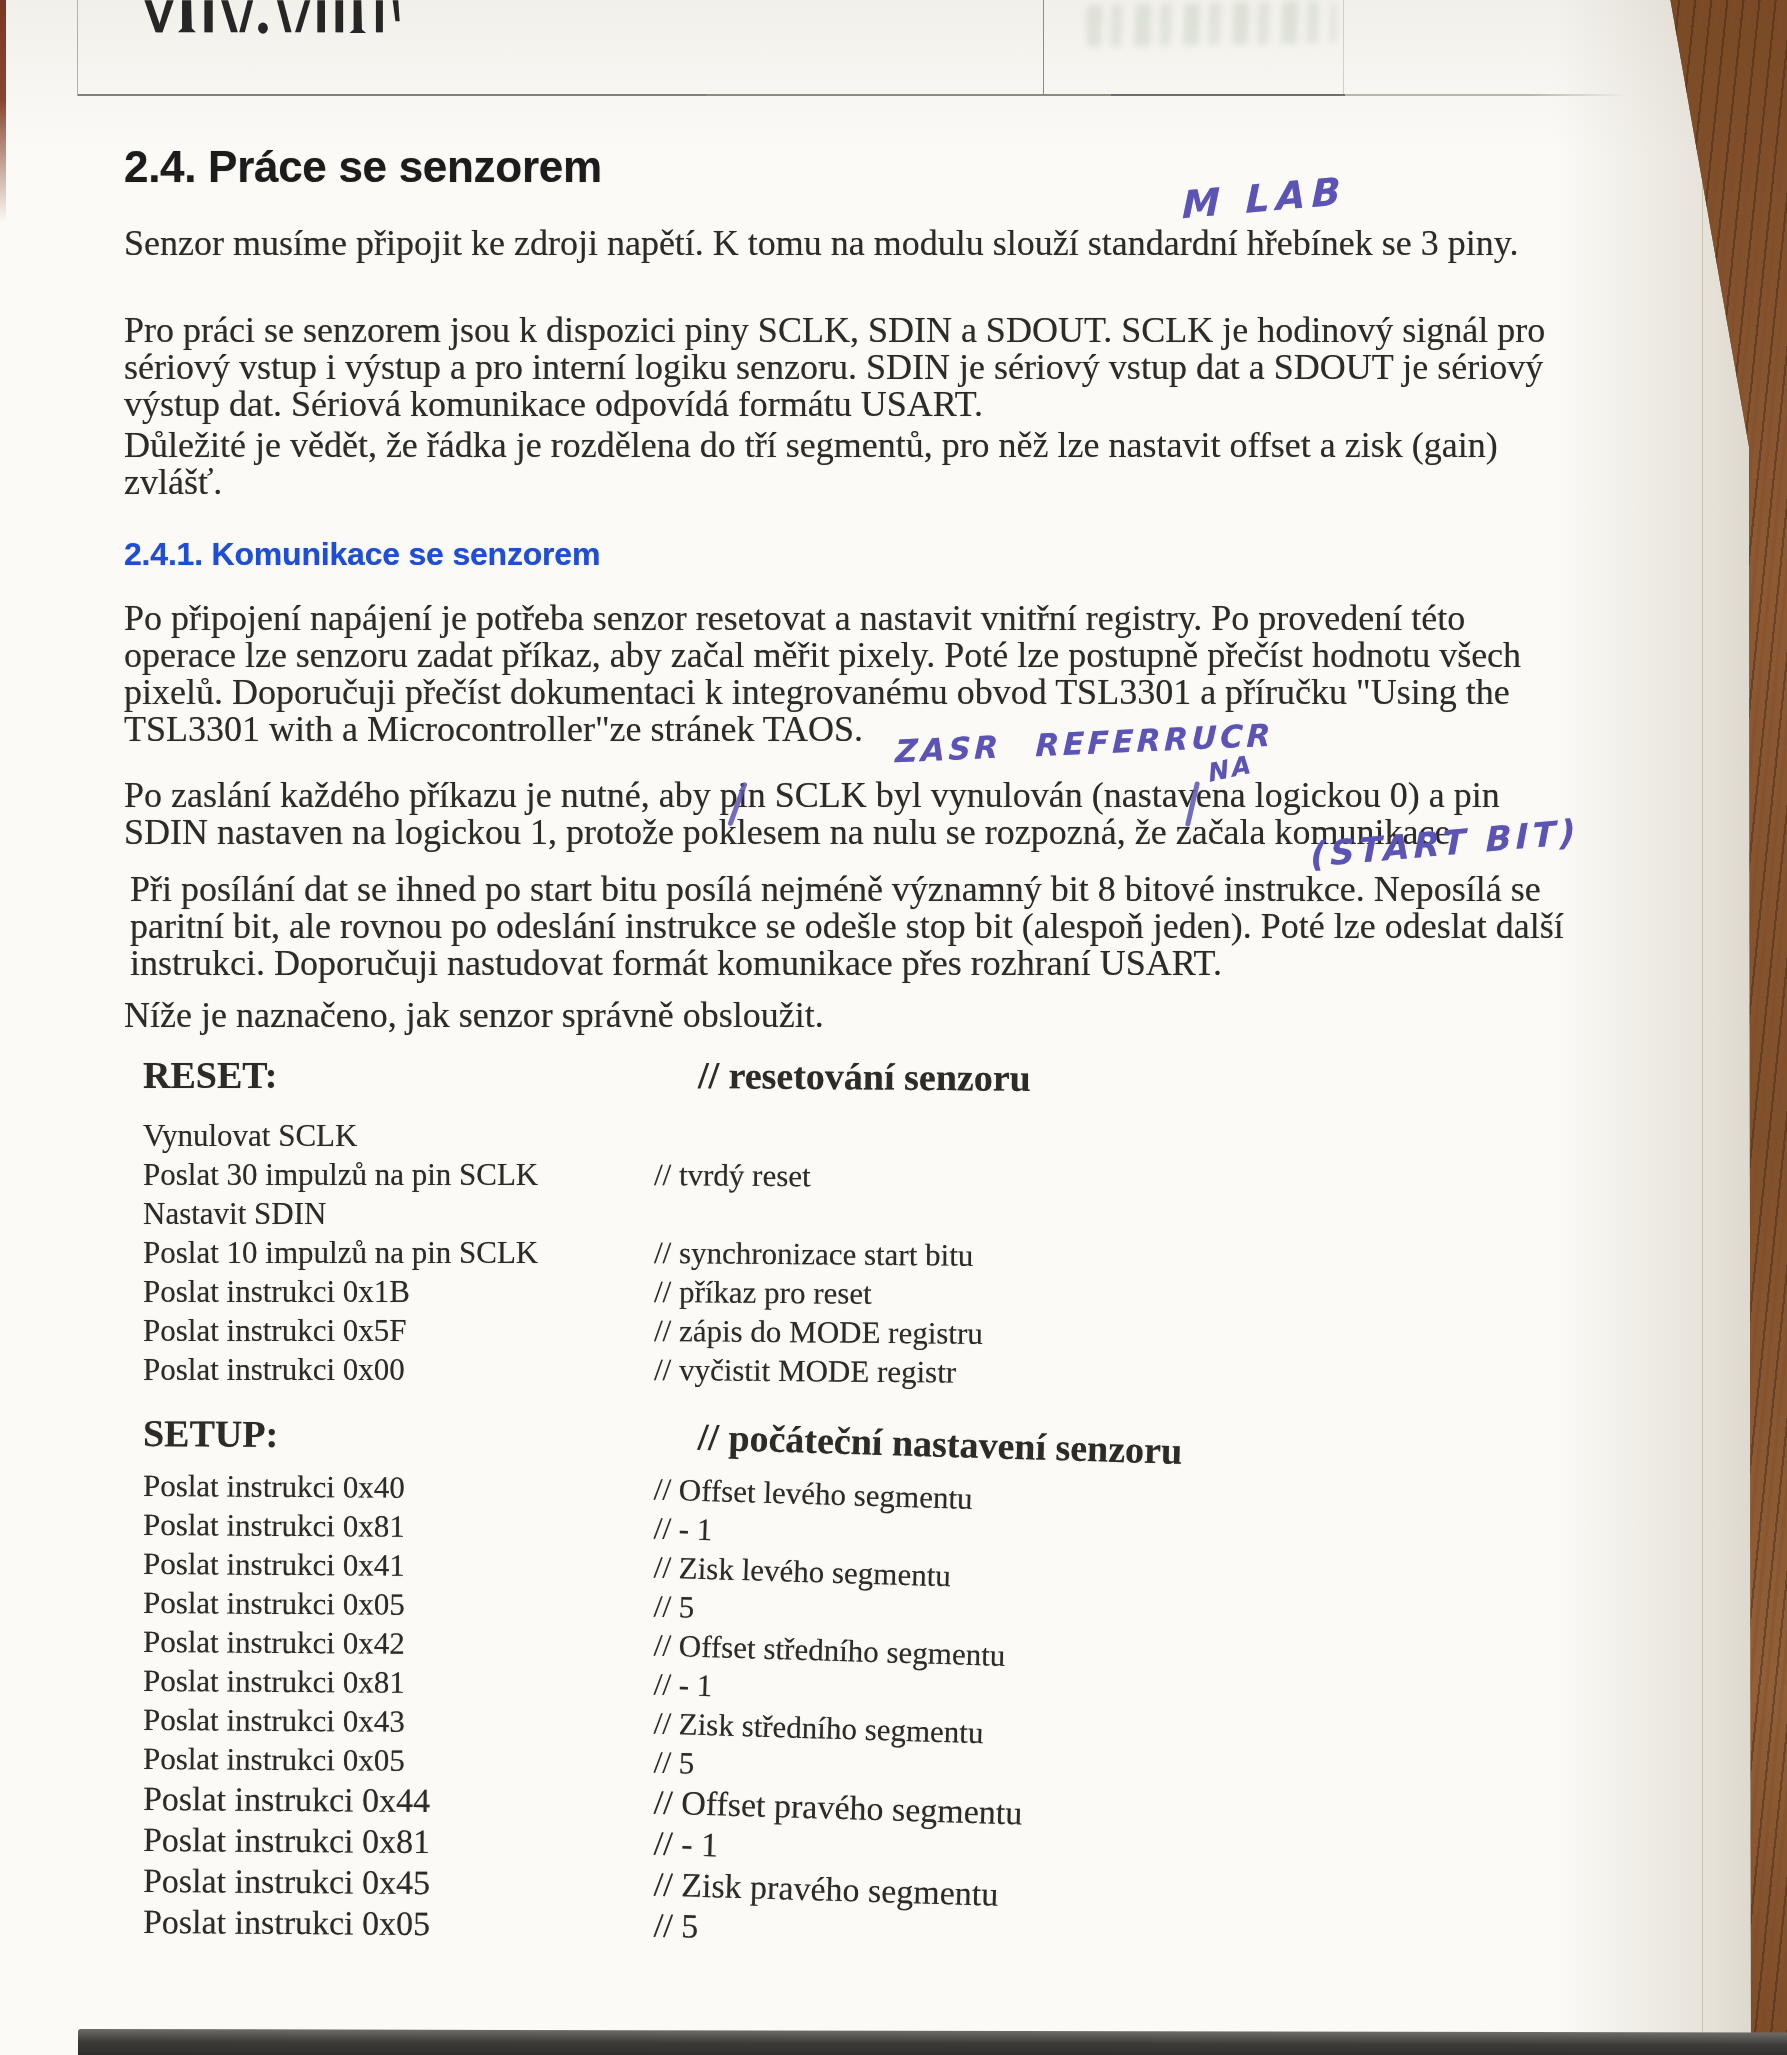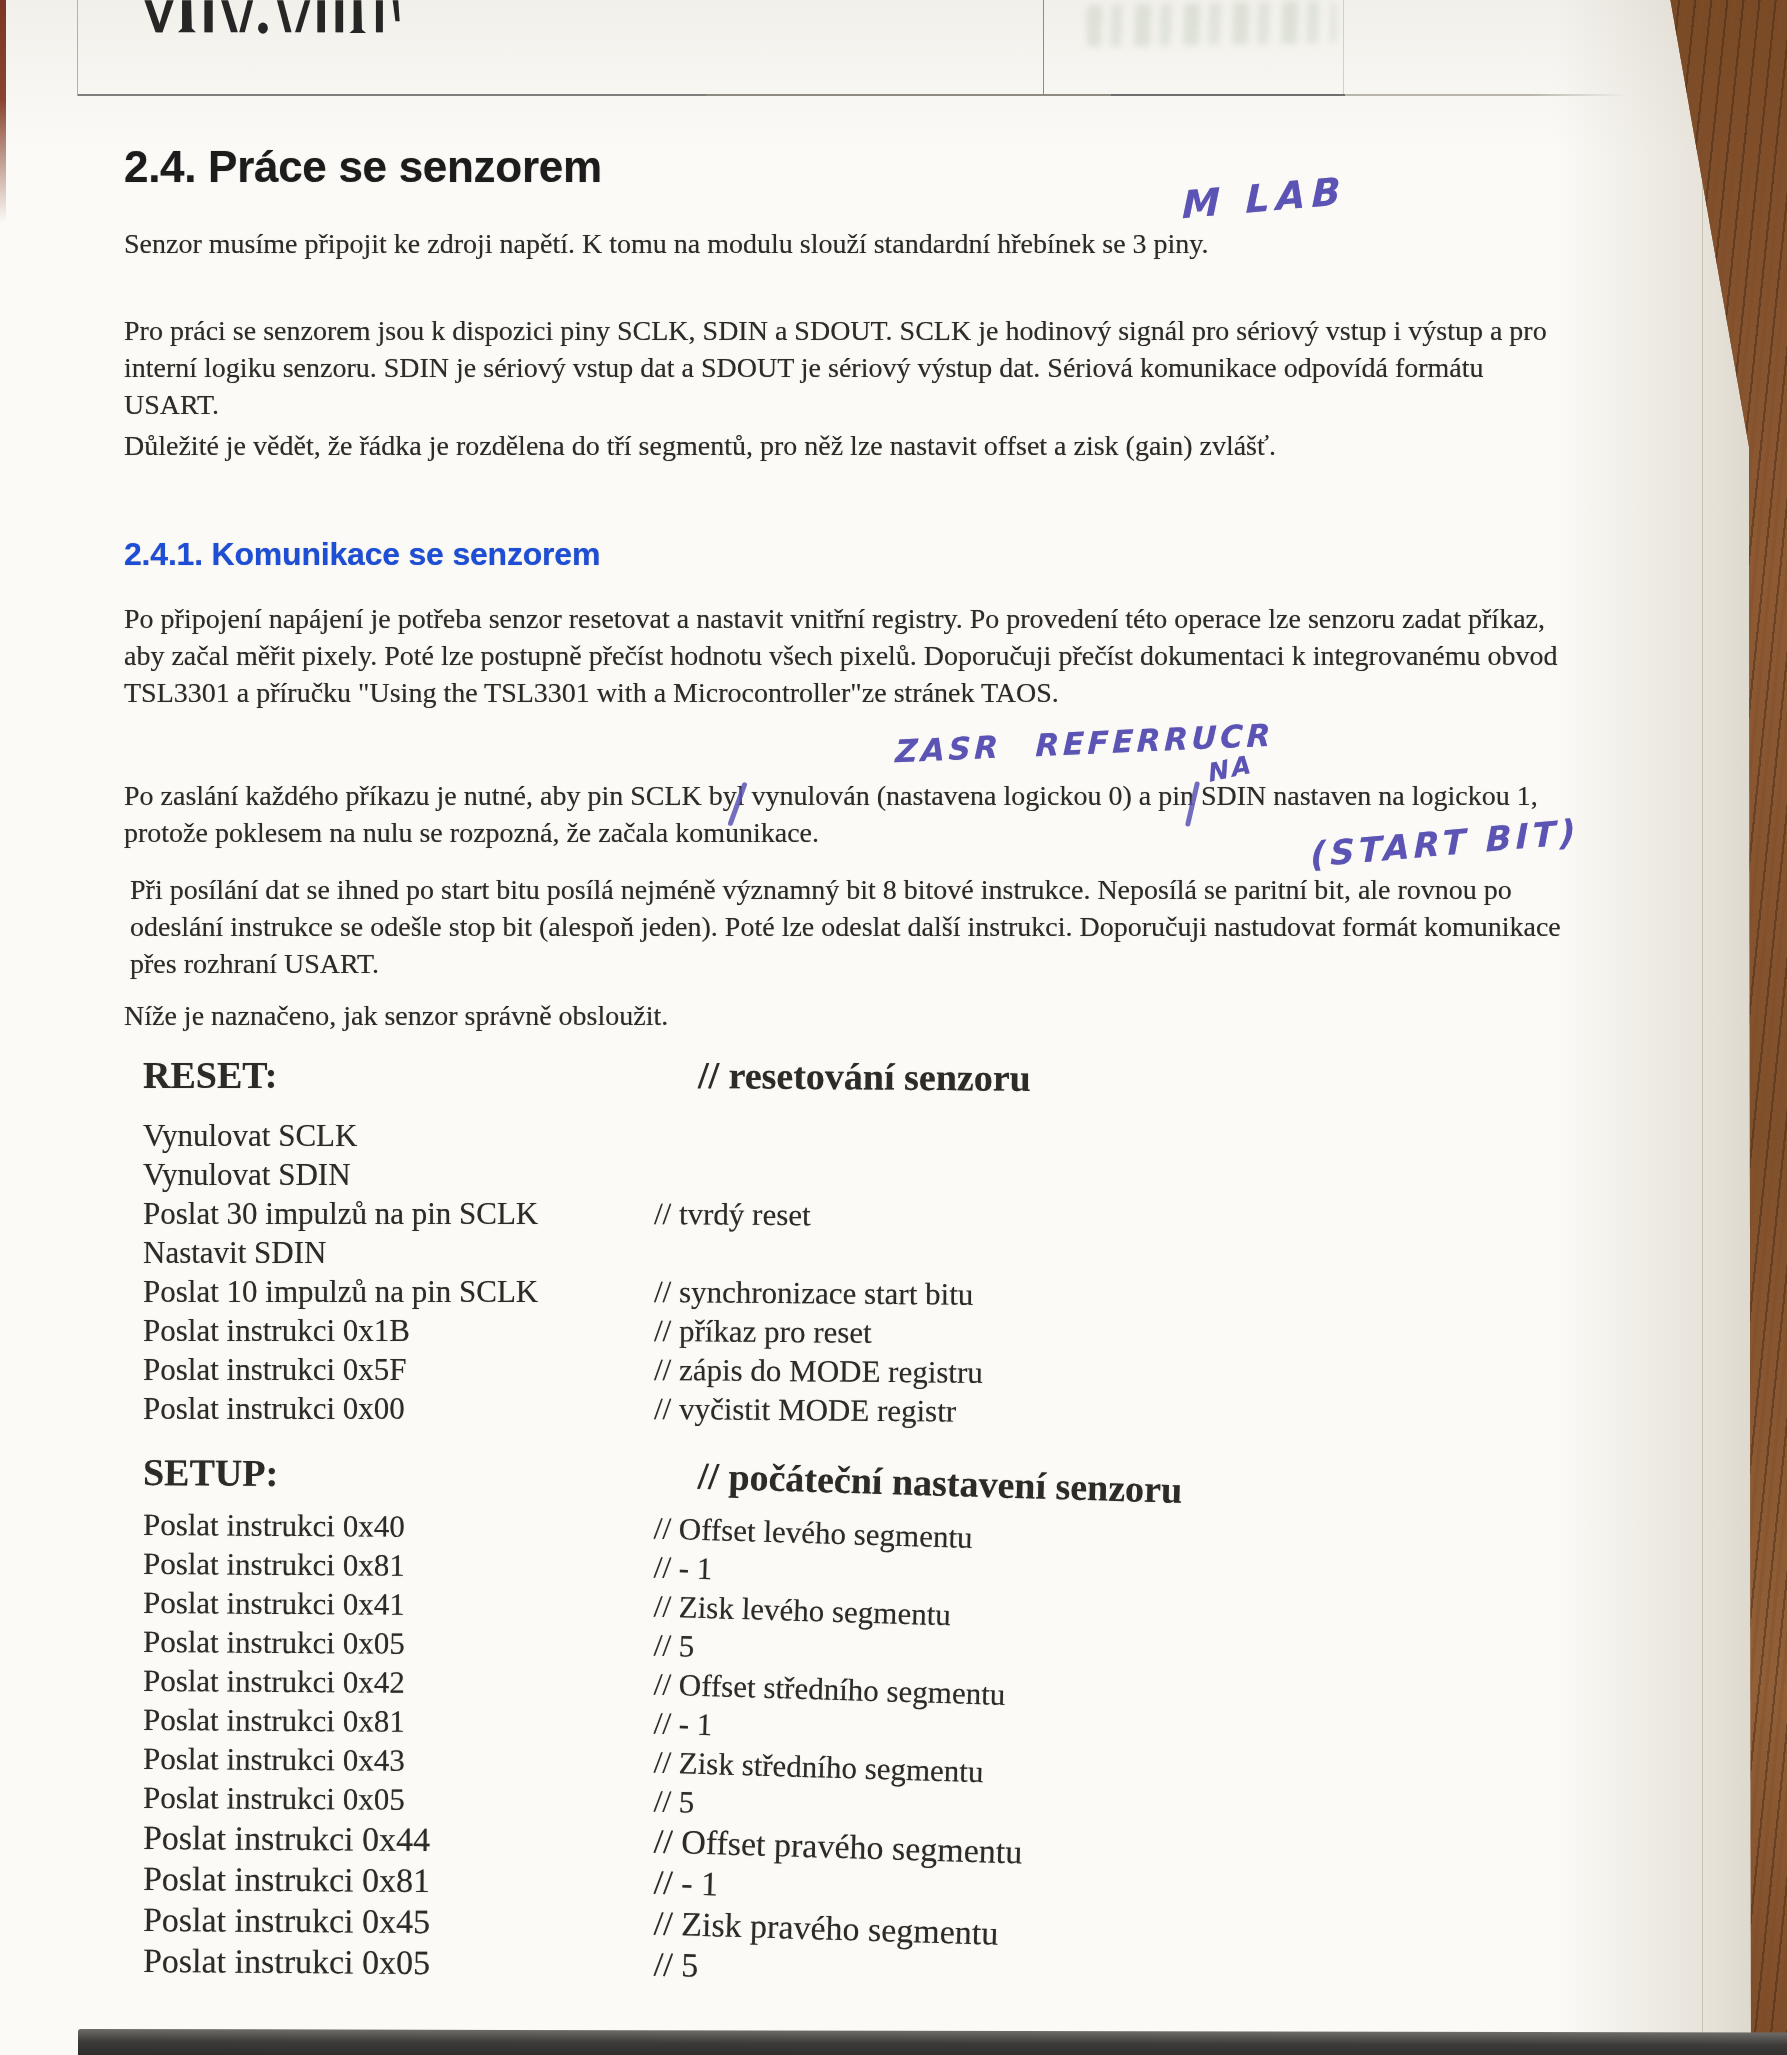--- a/index.html
+++ b/index.html
@@ -27,21 +27,21 @@
     border-radius:5.6px;}
 
   
   .scan{color:#2d2b28;text-shadow:0 0 0.8px rgba(70,64,58,.55);}
   .title{position:absolute;left:124px;top:142px;z-index:3;
     font-family:"Liberation Sans",sans-serif;font-weight:bold;font-size:44px;letter-spacing:-0.3px;color:#1c1c1c;
     text-shadow:0 0 1px rgba(40,40,40,.5);}
   .h2{position:absolute;left:124px;top:536px;z-index:3;
     font-family:"Liberation Sans",sans-serif;font-weight:bold;font-size:32px;letter-spacing:-0.2px;color:#1d4ed8;
     text-shadow:0 0 0.9px rgba(40,40,40,.5);}
-  .para{position:absolute;left:124px;width:1456px;z-index:3;font-size:28px;line-height:37px;}
+  .para{position:absolute;left:124px;width:1456px;z-index:3;font-size:36px;line-height:37px;}
   .p1{top:225px;}
   .p2{top:296px;margin-top:16px;}
   .p3{top:427px;font-family:Liberation Serif, serif;}
   .sp1{top:600px;}
   .sp2{top:777px;}
   .sp3{top:871px;left:130px;}
   .sp4{top:997px;}
 
   
   .listing{position:absolute;left:143px;top:1056px;width:1494px;z-index:3;font-size:31px;line-height:39px;}
@@ -136,24 +136,20 @@
       <div class="code">RESET:</div>
       <div class="comment">// resetování senzoru</div>
     </div>
     <div class="gap-a"></div>
 
     <div class="lrow reset">
       <div class="code">Vynulovat SCLK</div>
       <div class="comment"></div>
     </div>
     <div class="lrow reset">
-      <div class="code">Vynulovat SDIN</div>
-      <div class="comment"></div>
-    </div>
-    <div class="lrow reset">
       <div class="code">Poslat 30 impulzů na pin SCLK</div>
       <div class="comment">// tvrdý reset</div>
     </div>
     <div class="lrow reset">
       <div class="code">Nastavit SDIN</div>
       <div class="comment"></div>
     </div>
     <div class="lrow reset">
       <div class="code">Poslat 10 impulzů na pin SCLK</div>
       <div class="comment">// synchronizace start bitu</div>

